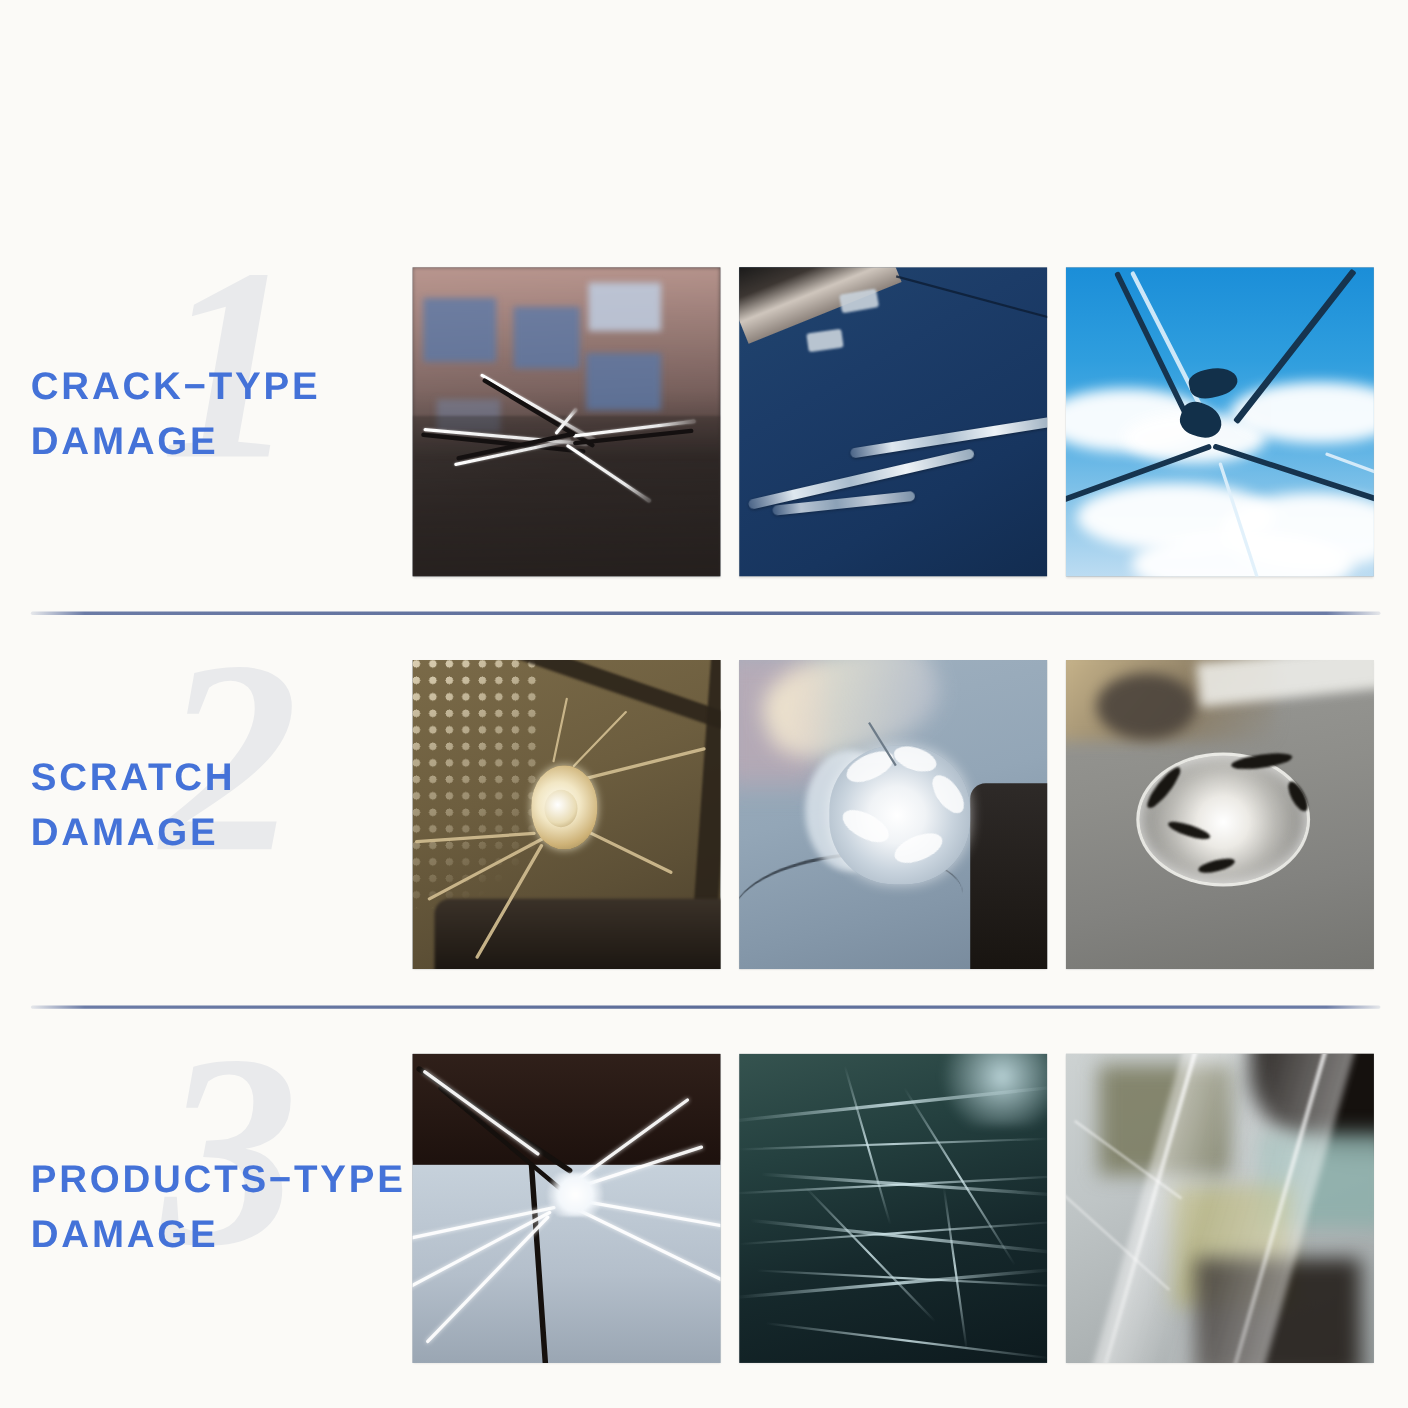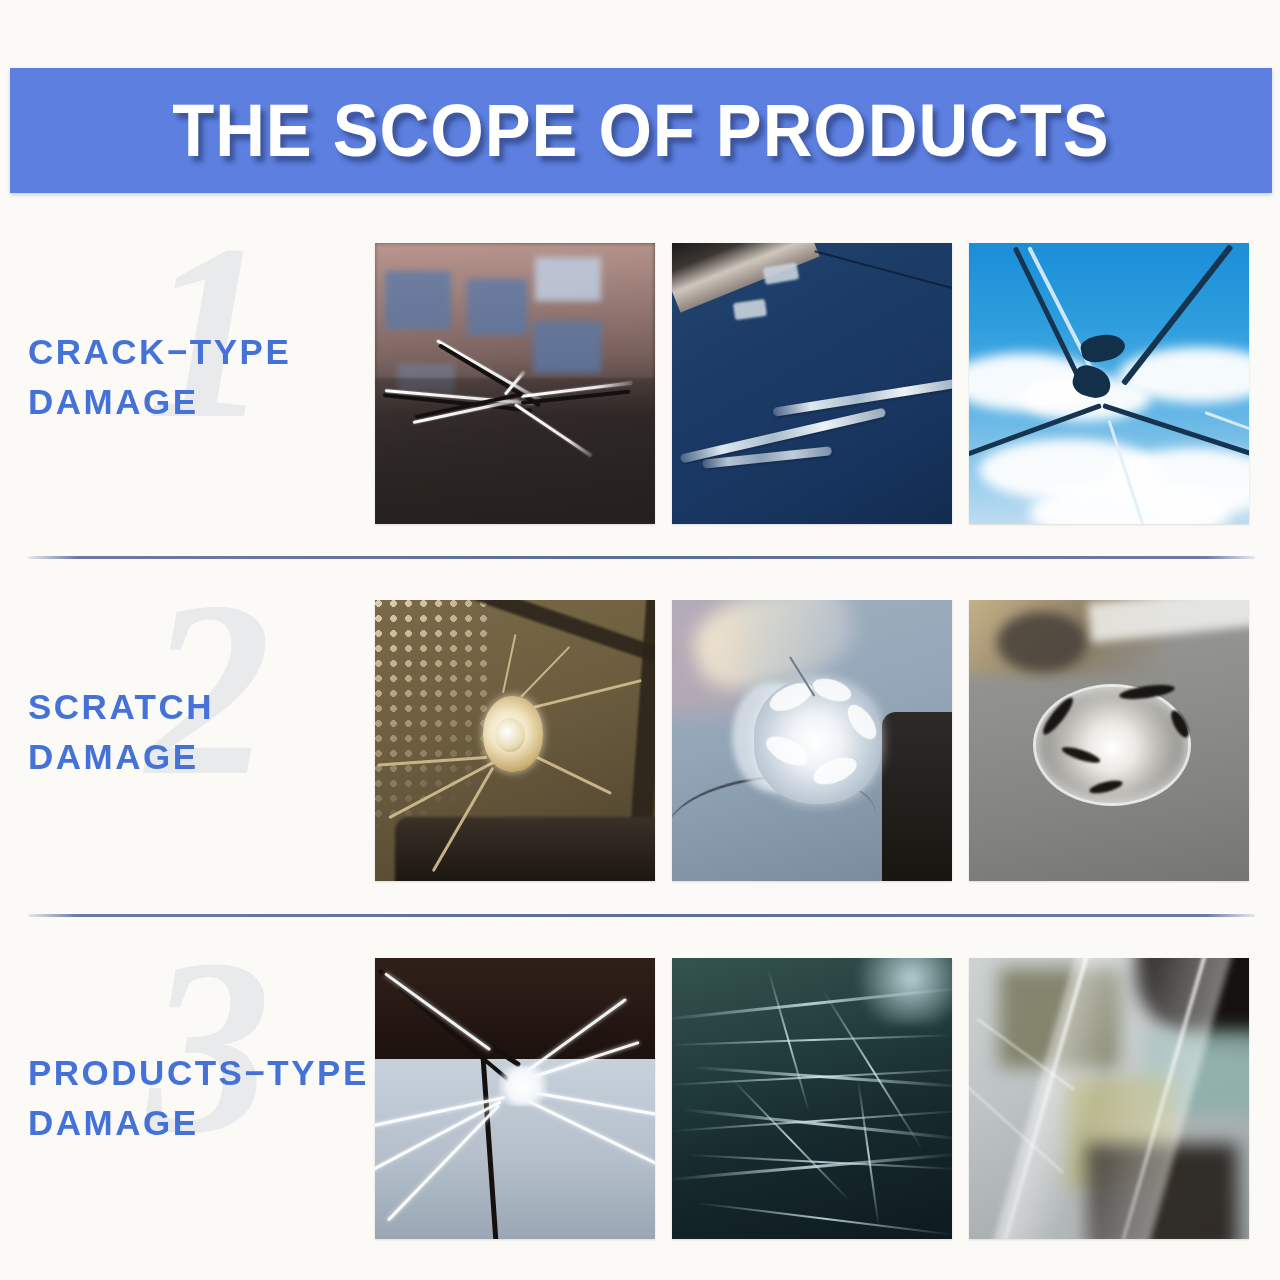--- a/index.html
+++ b/index.html
@@ -216,23 +216,20 @@
     border-radius:2px;
   }
   .div-1{left:28px;top:556px;width:1227px;}
   .div-2{left:28px;top:914px;width:1227px;}
 </style>
 </head>
 <body>
 
 <div class="page">
 
-  <div class="banner">
-    <div class="banner-title">THE SCOPE OF PRODUCTS</div>
-  </div>
 
   <div class="row row-1">
     <div class="label-wrap">
       <div class="watermark">1</div>
       <div class="label">
         <div>CRACK−TYPE</div>
         <div>DAMAGE</div>
       </div>
     </div>
     <div class="tiles">

